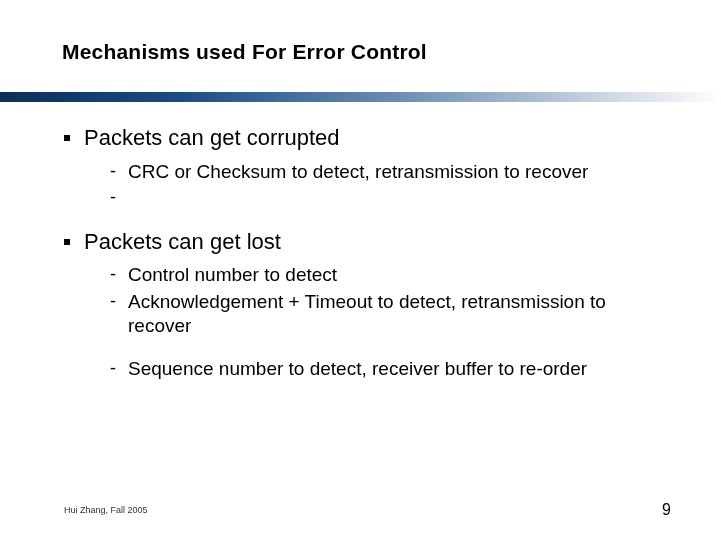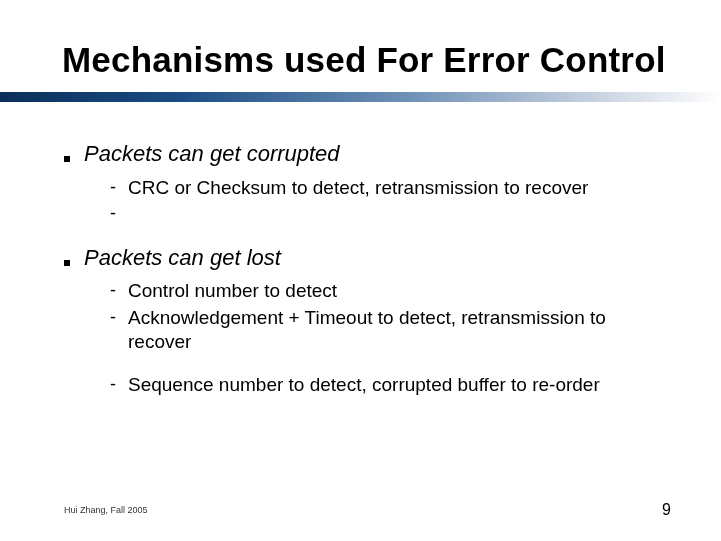--- a/index.html
+++ b/index.html
@@ -4,42 +4,41 @@
 <style>
   * { box-sizing: border-box; margin: 0; padding: 0; }
   html, body { width: 721px; height: 541px; background: #fff; font-family: Arial, Helvetica, sans-serif; color: #000; }
   .slide {
     position: relative;
     width: 721px;
     height: 541px;
     padding: 40px 40px 20px 64px;
   }
   .title {
-    font-size: 35px;
+    font-size: 21px;
     font-weight: bold;
     letter-spacing: 0.2px;
     margin-bottom: 14px;
     margin-left: -2px;
   }
   .divider {
     position: absolute;
     left: 0;
     top: 92px;
     width: 721px;
     height: 10px;
     background: linear-gradient(to right, #0b2f5a 0%, #1a4c84 25%, #6a8db4 55%, #cfd8e4 85%, #fff 100%);
   }
   .content {
     margin-top: 60px;
   }
   .top-item {
     display: flex;
-    align-items: center;
+    align-items: flex-start;
     margin-top: 10px;
-    font-style: italic;
   }
   .square-bullet {
     display: inline-block;
     width: 6px;
     height: 6px;
     background: #000;
     margin-top: 11px;
     margin-right: 14px;
     flex: 0 0 auto;
   }
@@ -123,21 +122,21 @@
           <span class="dash">-</span>
           <span class="sub-text">Acknowledgement + Timeout to detect, retransmission to recover</span>
         </div>
       </div>
     </div>
 
     <div>
       <div class="sub-list">
         <div class="sub-item">
           <span class="dash">-</span>
-          <span class="sub-text">Sequence number to detect, corrupted buffer to re-order</span>
+          <span class="sub-text">Sequence number to detect, receiver buffer to re-order</span>
         </div>
       </div>
     </div>
 
   </div>
 
   <div class="footer-left">Hui Zhang, Fall 2005</div>
   <div class="footer-right">9</div>
 </div>
 

